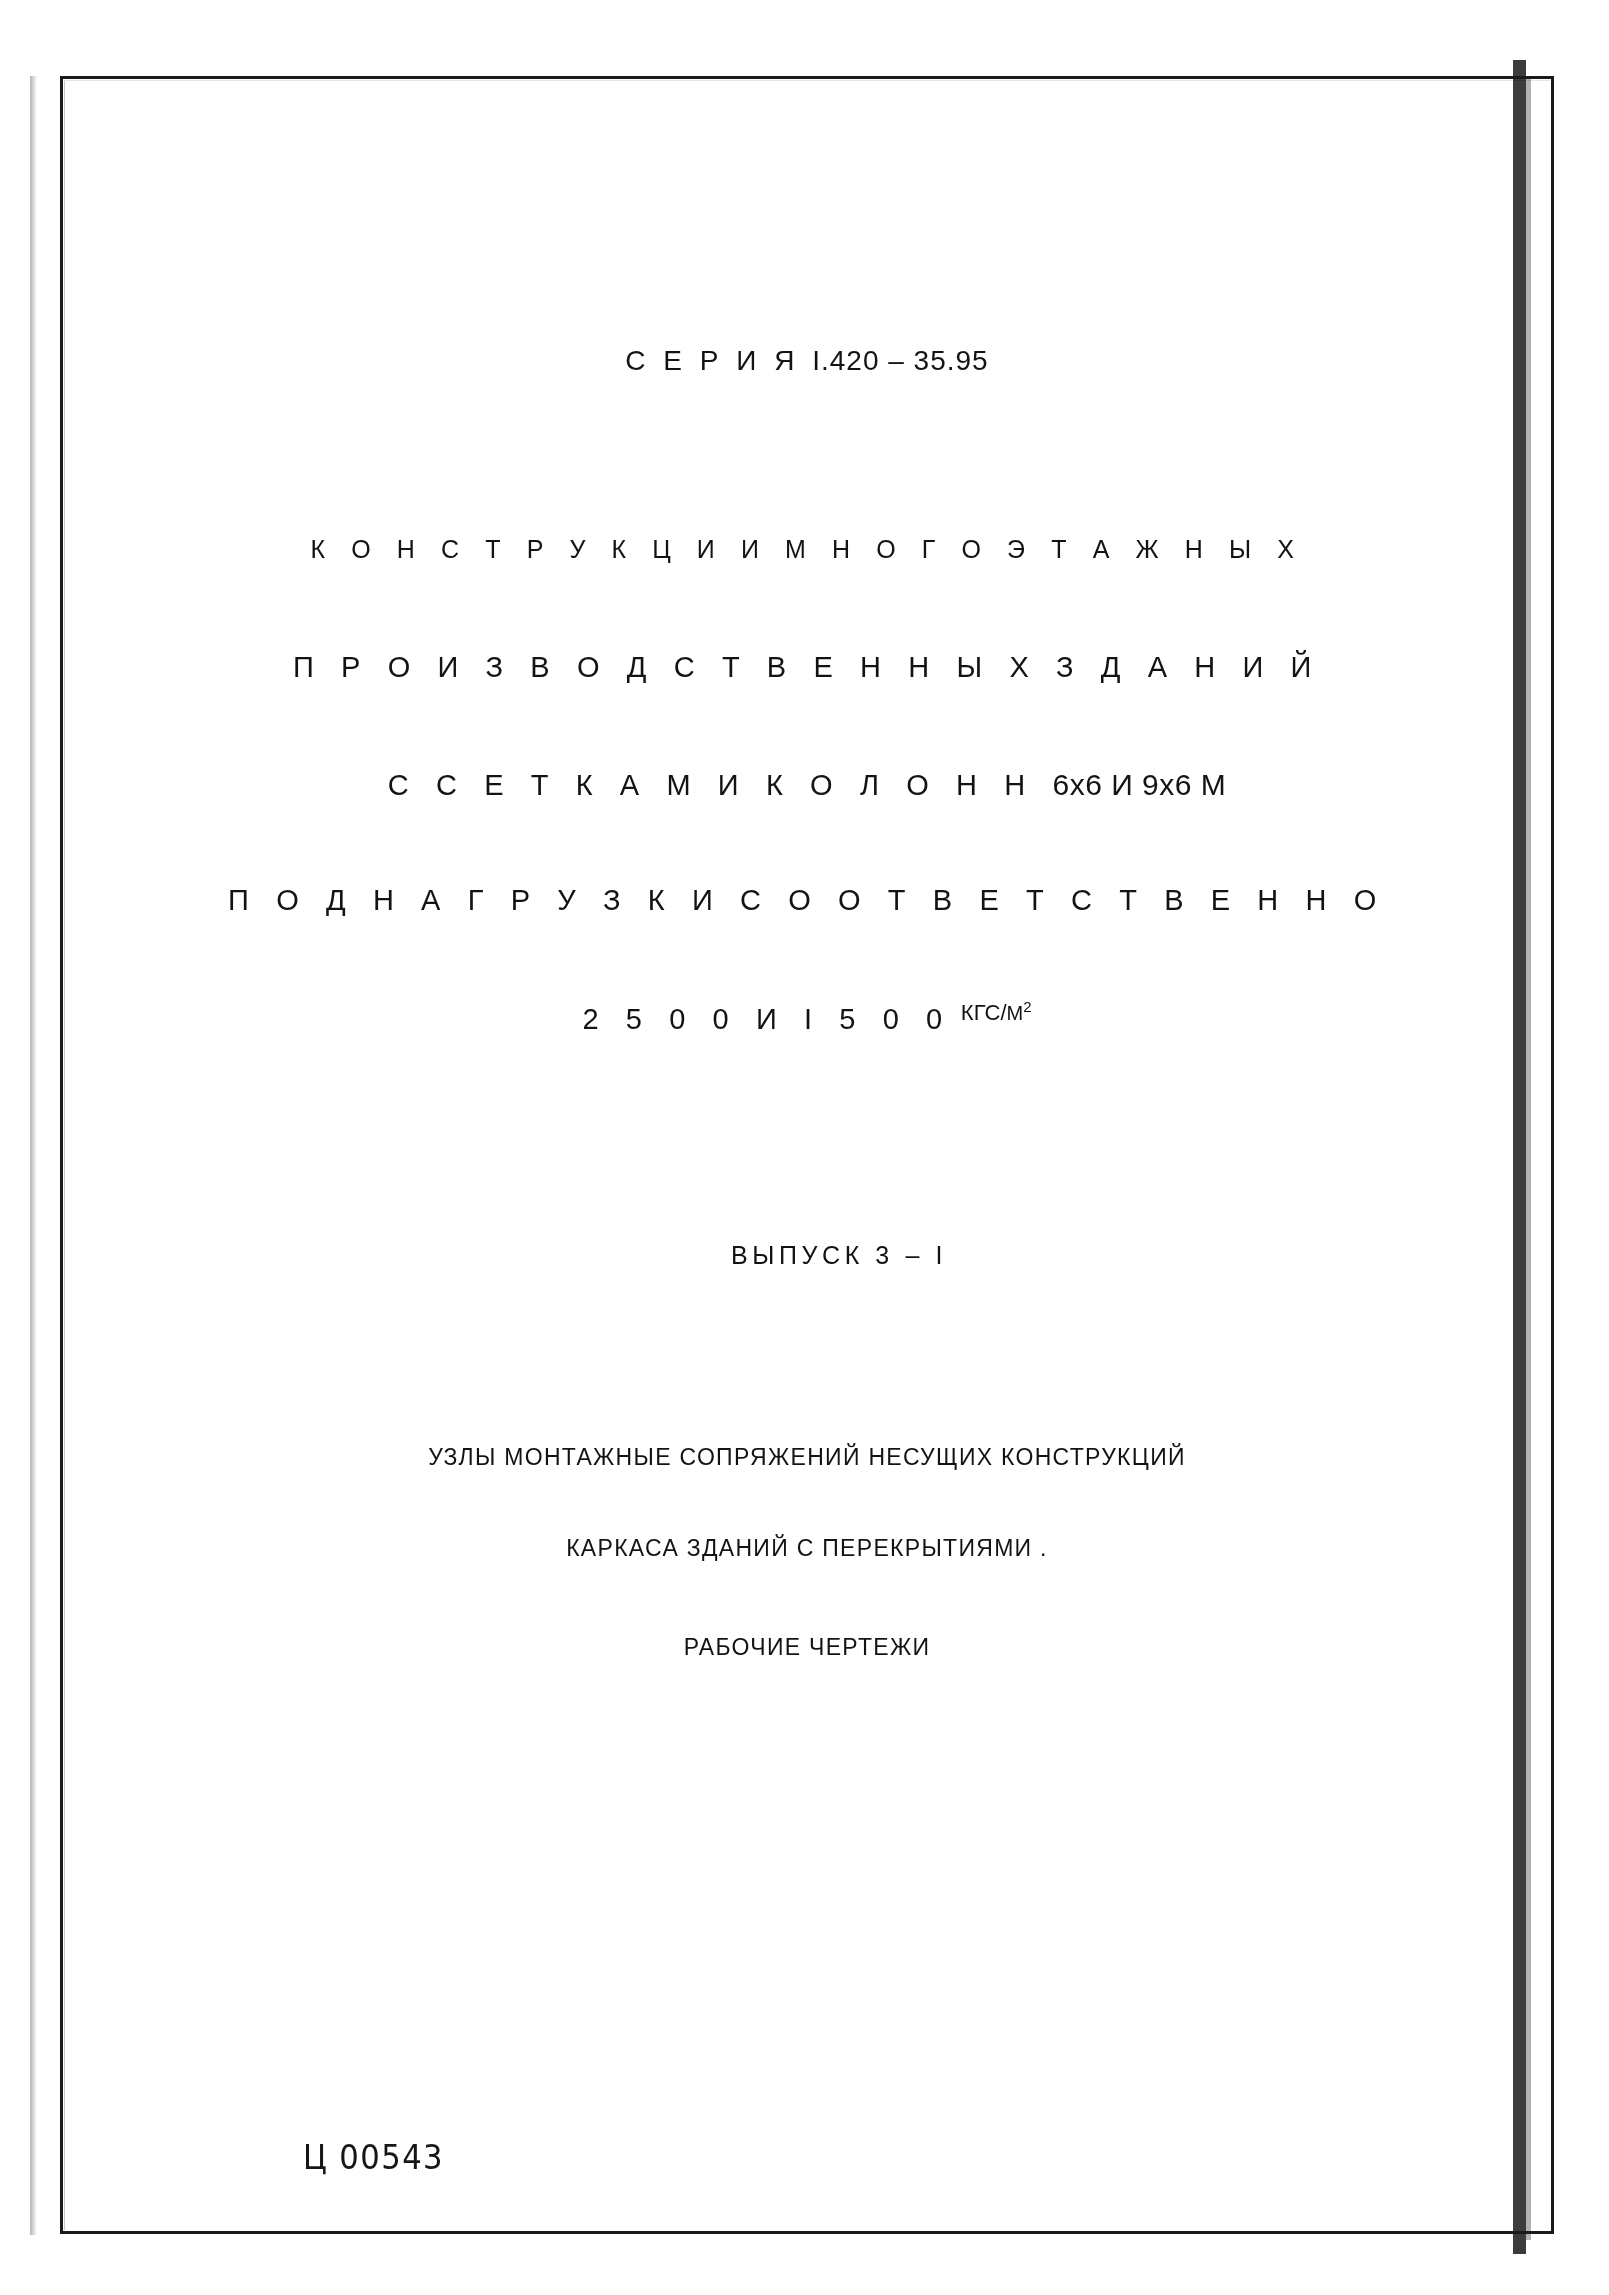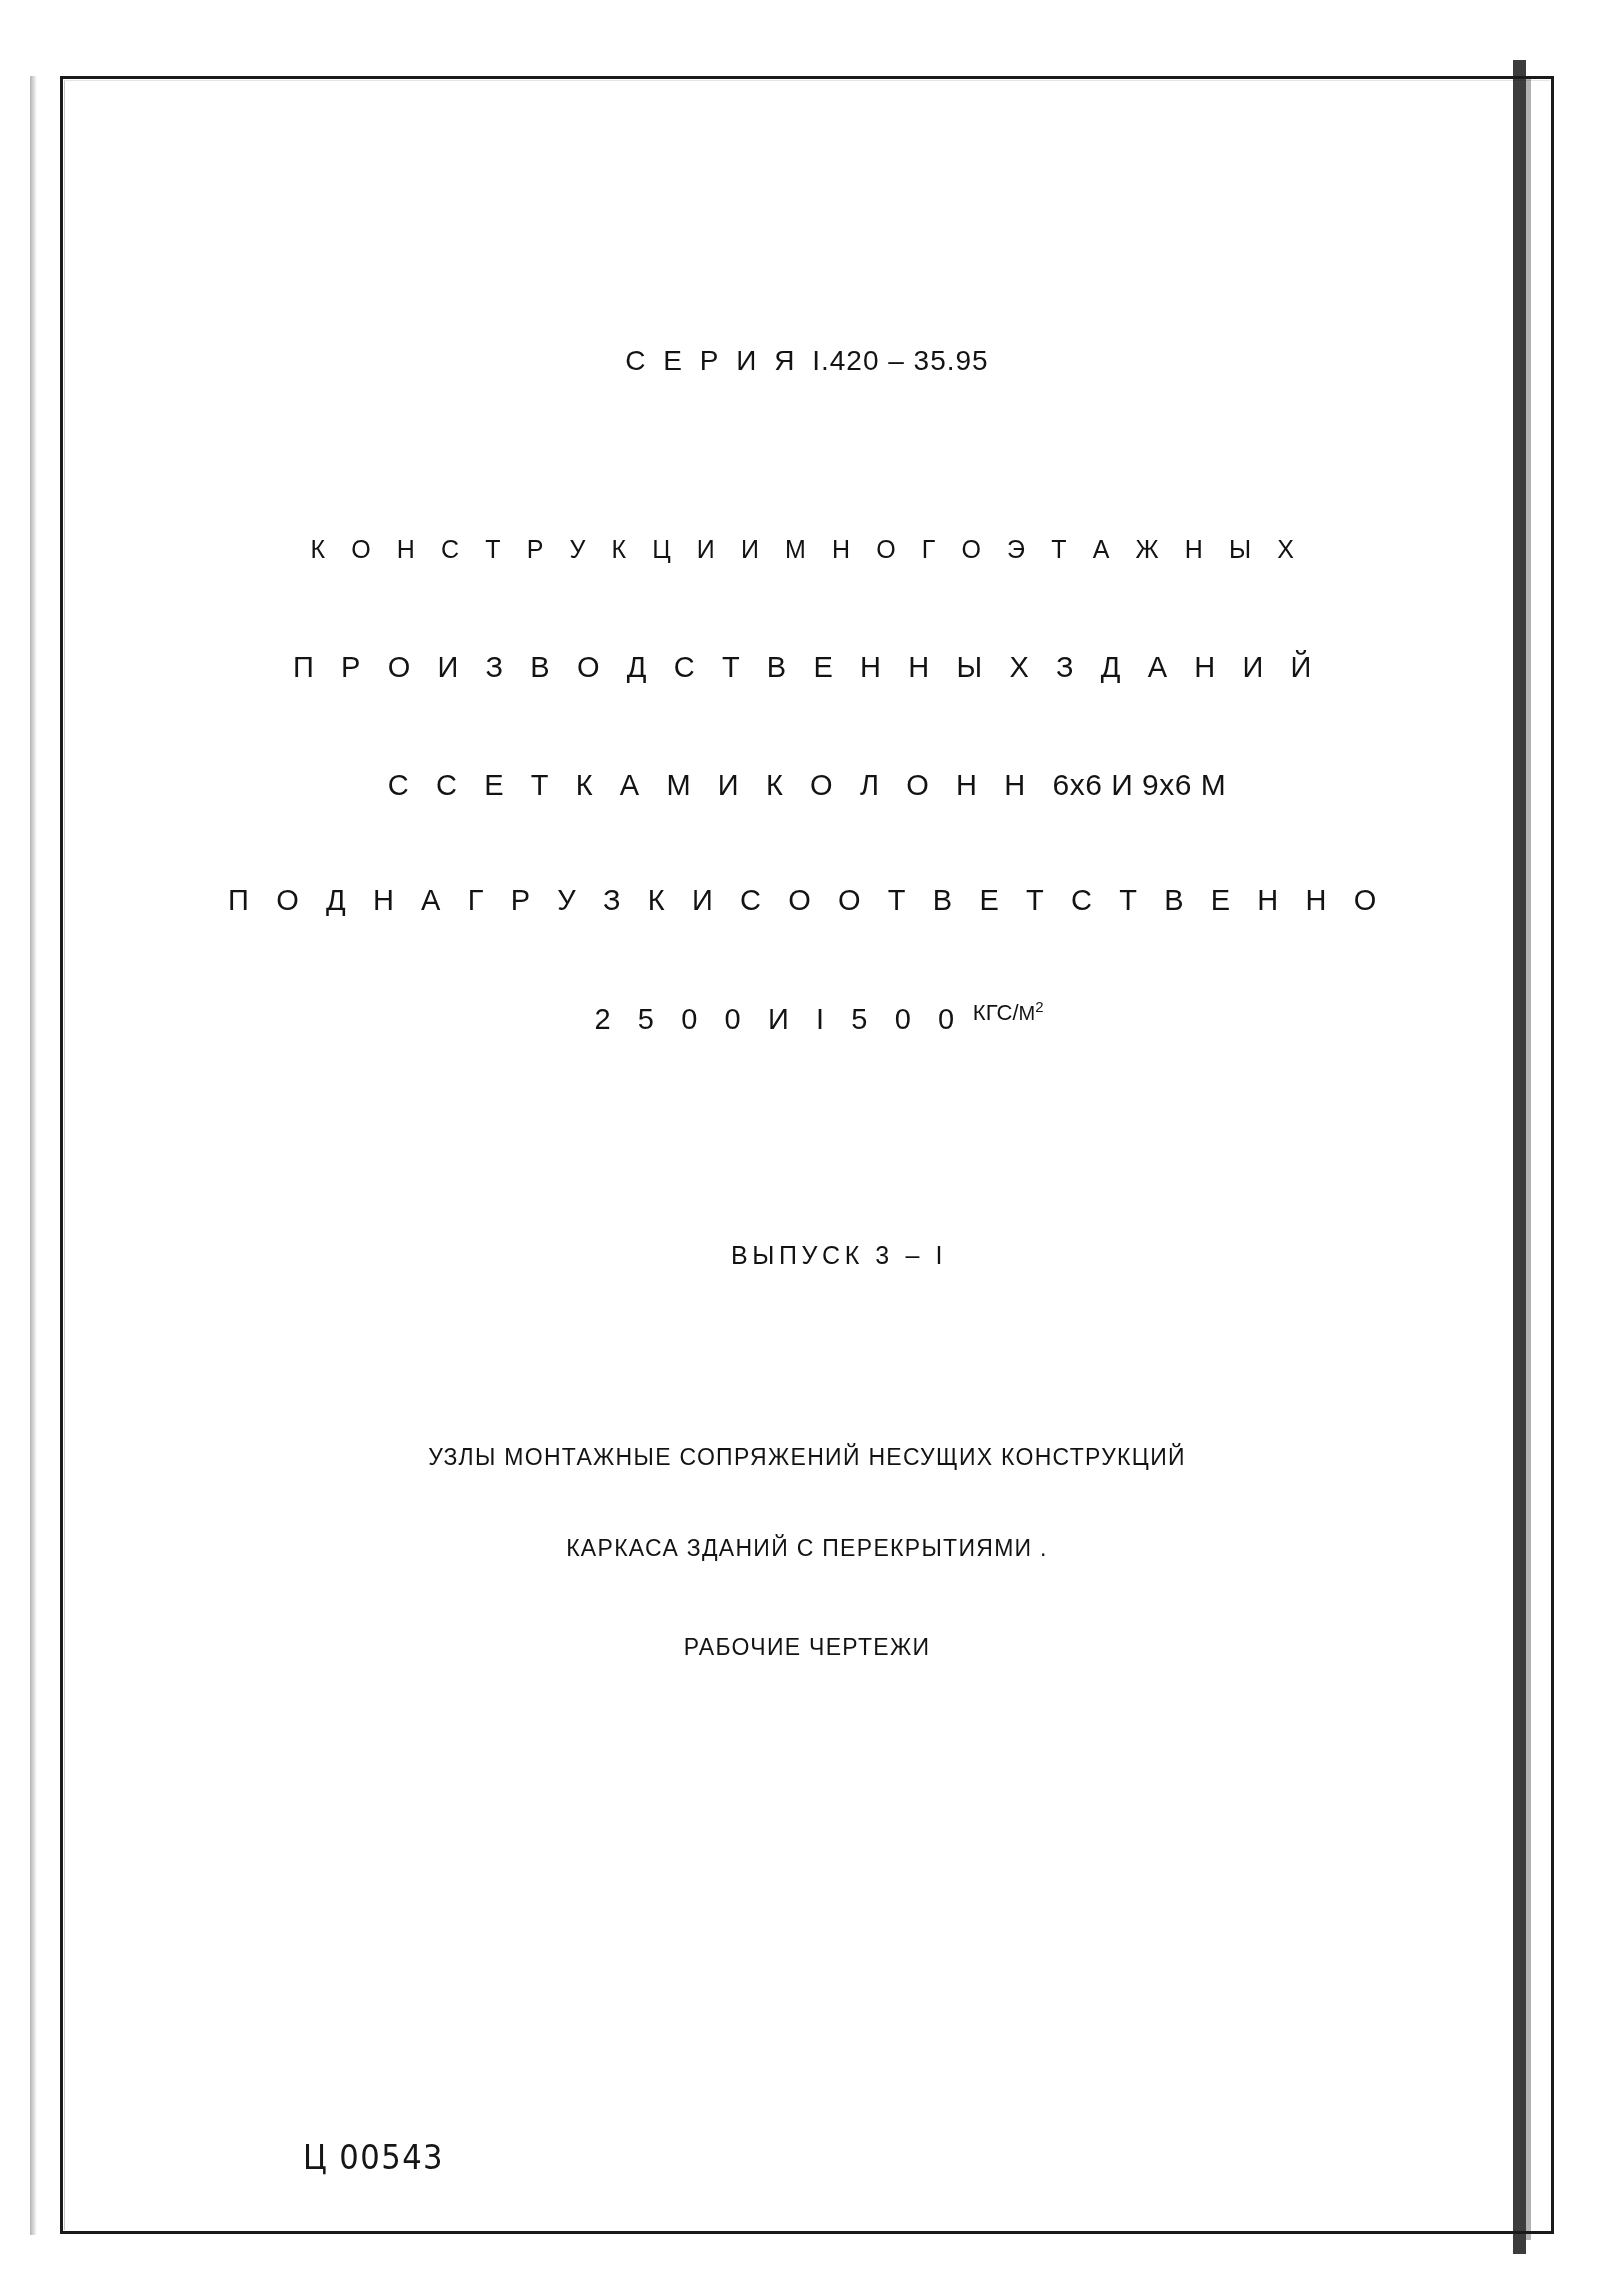--- a/index.html
+++ b/index.html
@@ -129,21 +129,21 @@
   }
   .series .num {
     letter-spacing: 1px;
   }
 
   .big1 { top: 459px;  font-size: 25px; letter-spacing: 9.6px; }
   .big2 { top: 575px; font-size: 29px; letter-spacing: 9.6px; }
   .big3 { top: 692px; font-size: 29px; letter-spacing: 9.6px; }
   .big3 .small { font-size: 30px; letter-spacing: 0.5px; }
   .big4 { top: 808px; font-size: 29px; letter-spacing: 9.6px; }
-  .big5 { top: 927px; font-size: 29px; letter-spacing: 9.6px; padding-left: 12px; }
+  .big5 { top: 927px; font-size: 29px; letter-spacing: 9.6px; }
 
   .units {
     font-size: 22px;
     letter-spacing: 0px;
     position: relative;
     top: -9px;
     margin-left: 9px;
   }
   .units sup { font-size: 15px; }
   .units .slash { font-size: 22px; }

